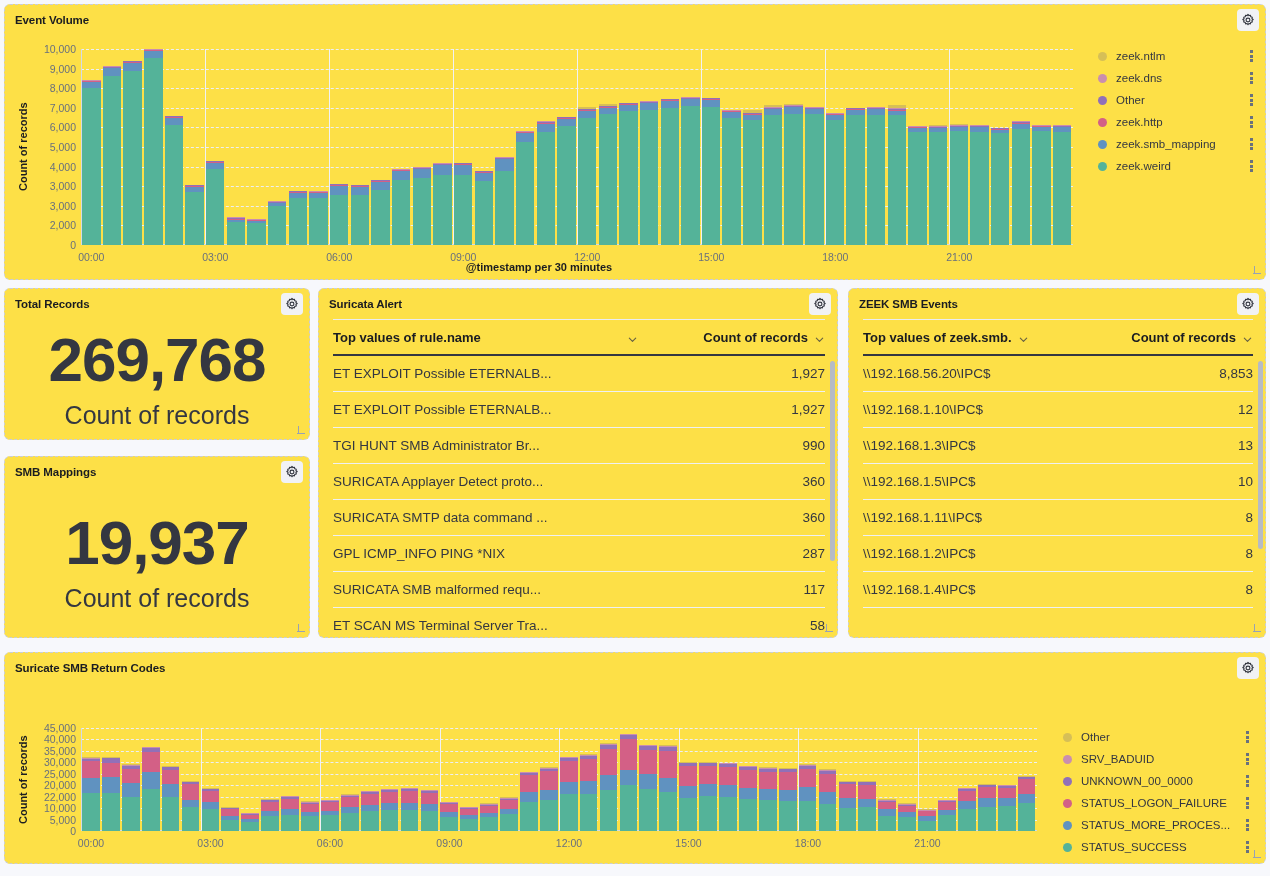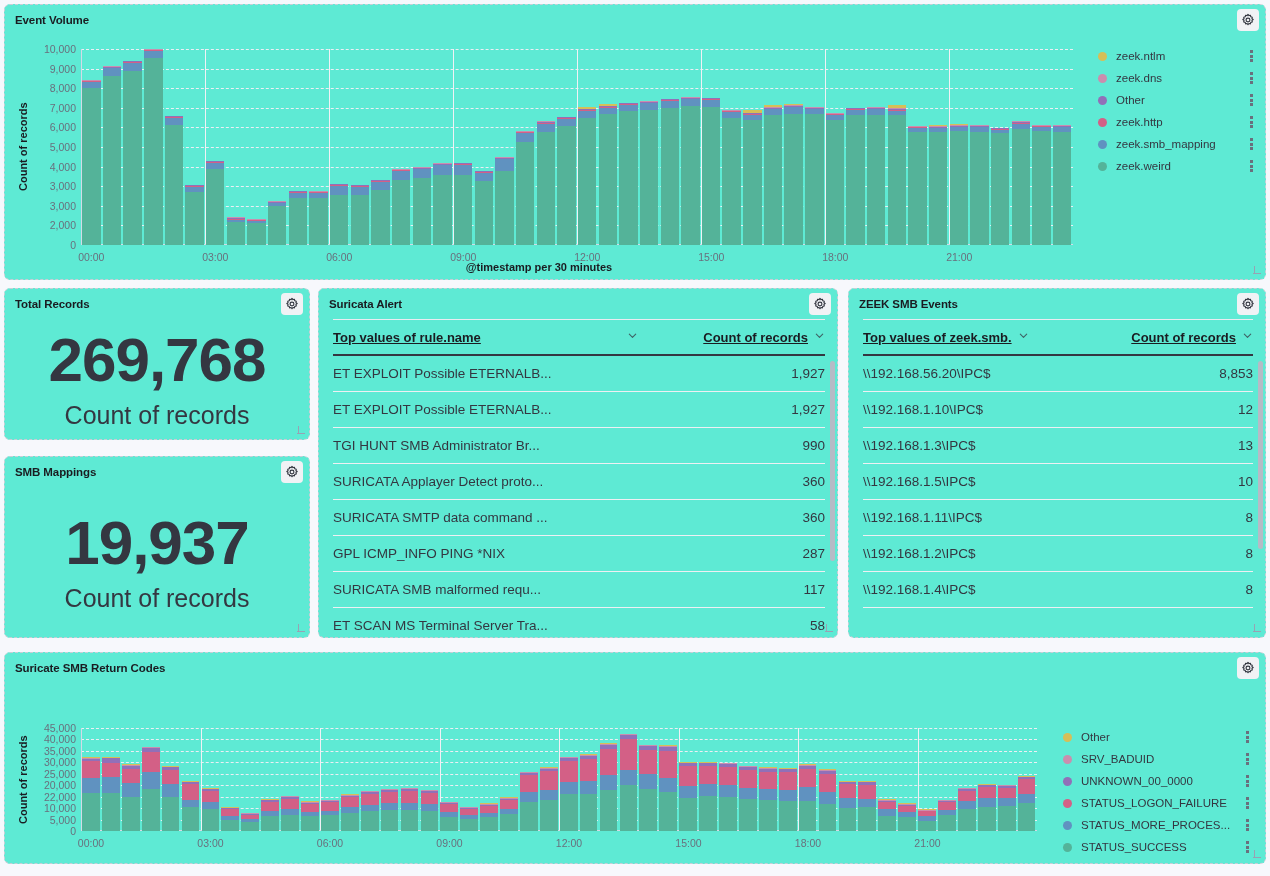--- a/index.html
+++ b/index.html
@@ -7,21 +7,21 @@
     width: 1270px; height: 876px;
     background: #f7f8fc;
     font-family: "Liberation Sans", sans-serif;
     color: #343741;
     overflow: hidden;
   }
   .dash { position: relative; width: 1270px; height: 876px; padding: 4px; }
 
   .panel {
     position: absolute;
-    background: #5eead4;
+    background: #fde047;
     border: 1px dashed #c9cdd6;
     border-radius: 6px;
     overflow: hidden;
   }
   .panel-header {
     height: 30px;
     display: flex; align-items: center;
     padding: 0 10px;
     position: relative;
   }
@@ -124,21 +124,21 @@
   .tbl-wrap { height: calc(100% - 30px); position:relative; padding: 0 12px 0 14px; }
   .tbl { width:100%; border-collapse:collapse; table-layout:fixed; }
   .tbl thead th {
     font-size:13px; font-weight:bold; color:#1a1c21;
     padding: 10px 0 9px 0; text-align:left;
     border-top: 1px solid #eaecf1;
     border-bottom: 2px solid #343741;
     vertical-align: middle;
   }
   .tbl thead th.num { text-align:right; }
-  .th-inner { display:flex; align-items:flex-start;text-decoration:underline; }
+  .th-inner { display:flex; align-items:flex-end; }
   .th-inner.num { justify-content:flex-end; }
   .th-caret { margin-left:6px; opacity:0.75; display:inline-flex; }
   .th-key-spacer { flex:1 1 auto; }
   .tbl tbody td {
     font-size:13.5px; color:#343741;
     padding: 10px 0 10px 0;
     border-bottom: 1px solid #eef0f3;
     white-space:nowrap; overflow:hidden; text-overflow:ellipsis;
   }
   .tbl tbody td.num { text-align:right; }

